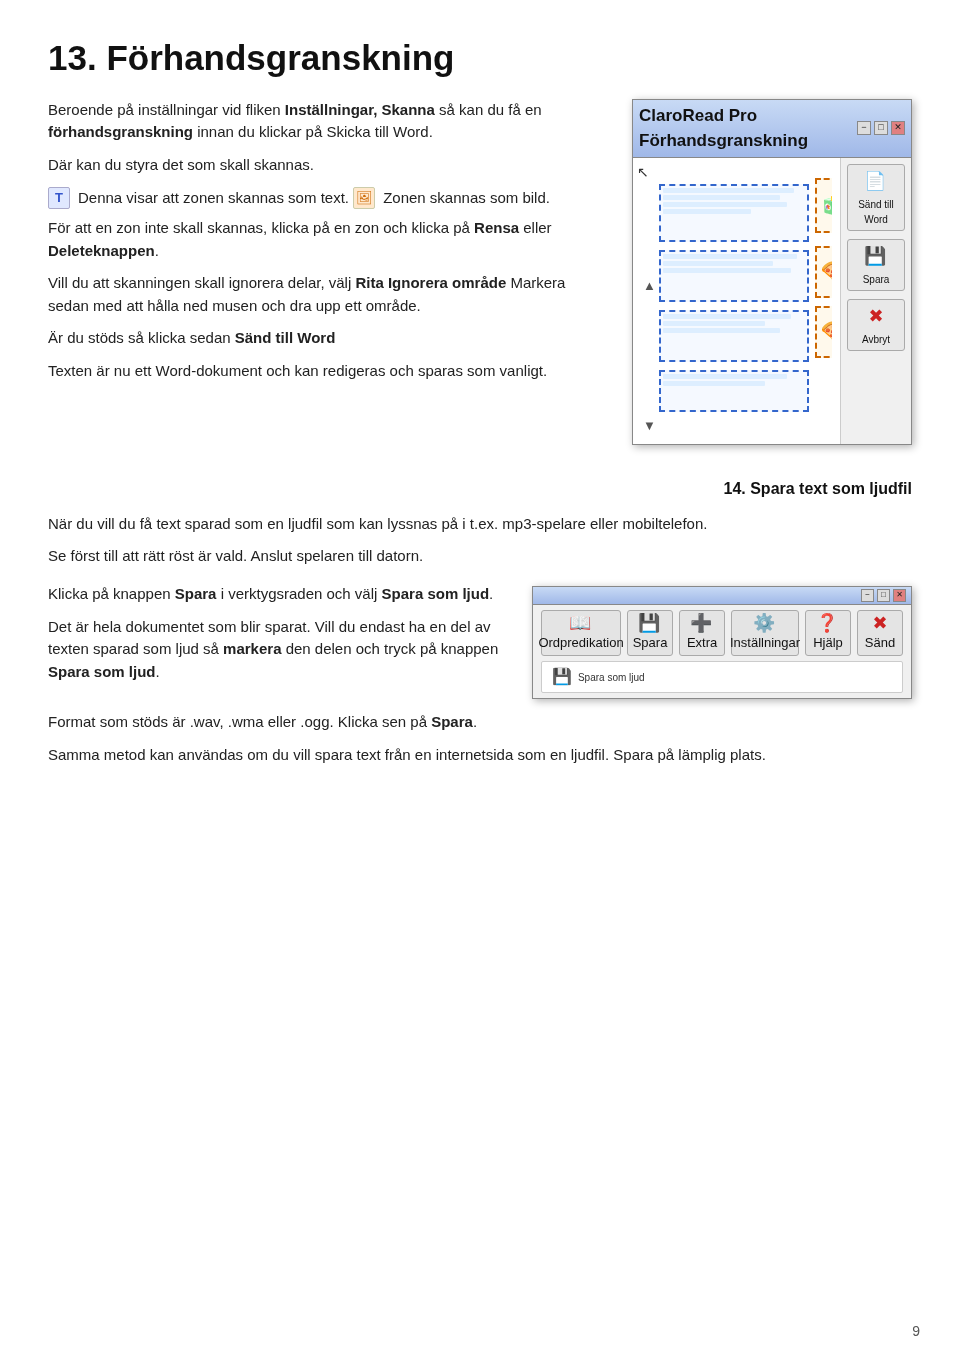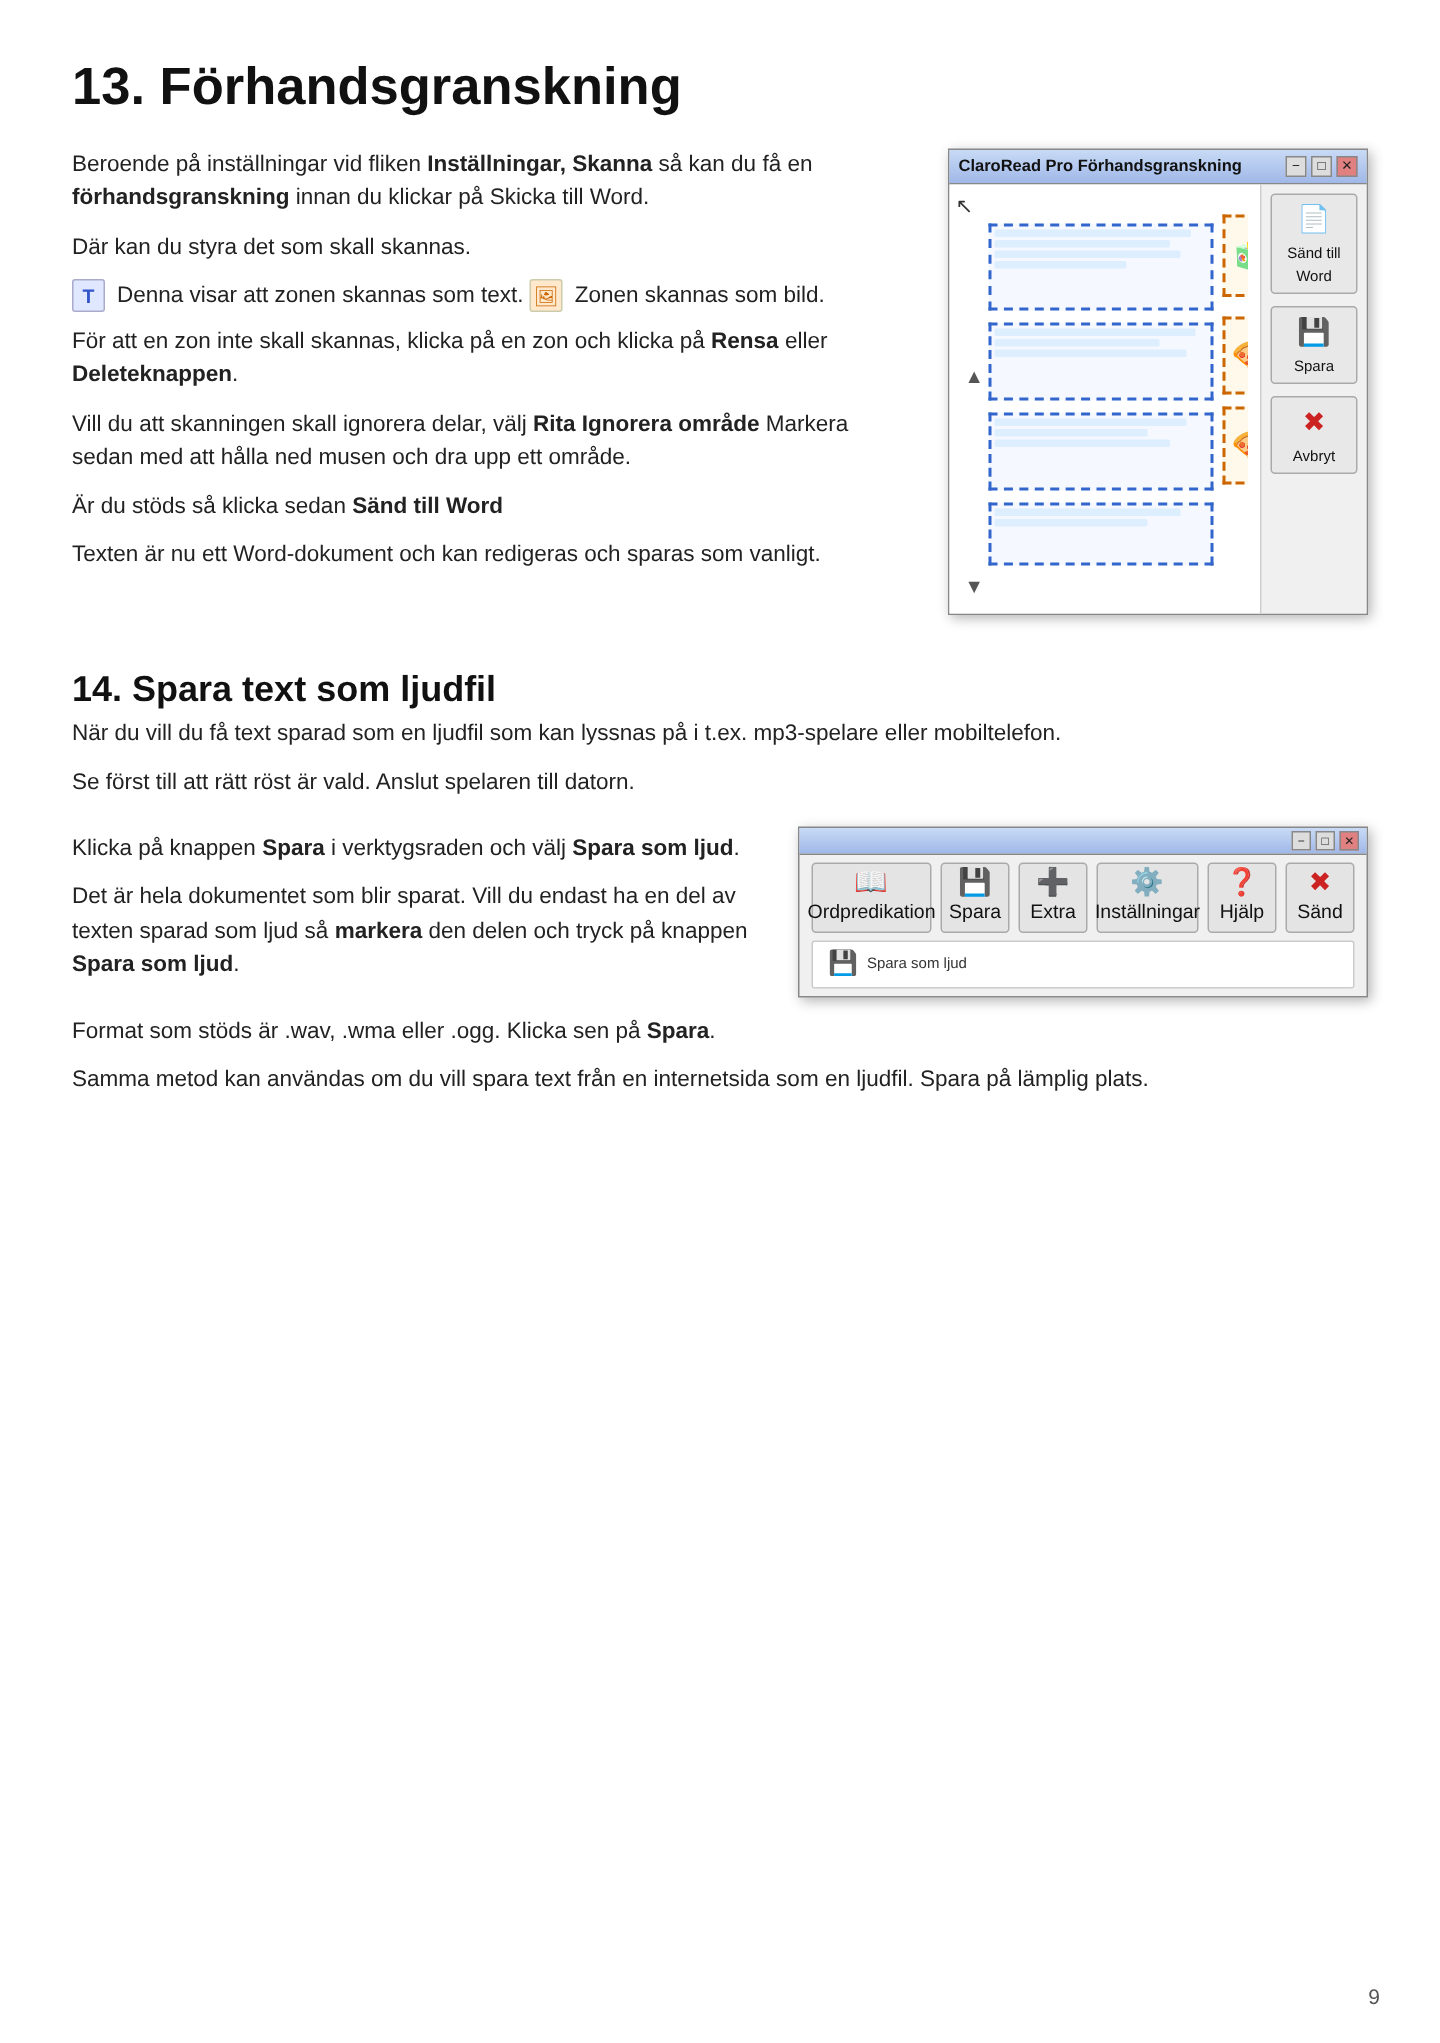--- a/index.html
+++ b/index.html
@@ -12,23 +12,25 @@
       padding: 32px 48px 48px 48px;
       max-width: 960px;
     }
     h1 {
       font-size: 35px;
       font-weight: bold;
       margin-bottom: 14px;
       color: #111;
     }
     h2 {
-      font-size: 24px;
+      font-size: 16px;
       font-weight: bold;
+      margin-bottom: 12px;
       color: #111;
+      text-align: right;
     }
     p { margin-bottom: 10px; }
     .section-13 { margin-bottom: 32px; }
     .section-14 { margin-bottom: 32px; }
 
     .content-row {
       display: flex;
       gap: 24px;
       align-items: flex-start;
       margin-bottom: 12px;
@@ -47,21 +49,21 @@
     }
     .preview-titlebar {
       background: linear-gradient(to bottom, #c8daf5, #a0b8e8);
       padding: 3px 6px;
       display: flex;
       align-items: center;
       justify-content: space-between;
       border-bottom: 1px solid #888;
     }
     .preview-titlebar-title {
-      font-size: 11px;
+      font-size: 17px;
       color: #111;
       font-weight: bold;
     }
     .preview-titlebar-controls {
       display: flex;
       gap: 3px;
     }
     .preview-titlebar-btn {
       width: 14px;
       height: 14px;
@@ -360,21 +362,21 @@
     </div>
   </div>
 </div>
 
 <div class="section-14">
   <h2>14. Spara text som ljudfil</h2>
 
   <p>När du vill du få text sparad som en ljudfil som kan lyssnas på i t.ex. mp3-spelare eller mobiltelefon.</p>
   <p>Se först till att rätt röst är vald. Anslut spelaren till datorn.</p>
 
-  <div class="content-row" style="align-items:flex-end;gap:30px;">
+  <div class="content-row" style="align-items:center;gap:30px;">
 
     <div class="text-col">
       <p>
         <span>Klicka på knappen </span><strong>Spara</strong><span> i verktygsraden och välj </span><strong>Spara som ljud</strong><span>.</span>
       </p>
       <p>
         <span>Det är hela dokumentet som blir sparat. Vill du endast ha en del av texten sparad som ljud så </span><strong>markera</strong><span> den delen och tryck på knappen </span><strong>Spara som ljud</strong><span>.</span>
       </p>
     </div>
 

